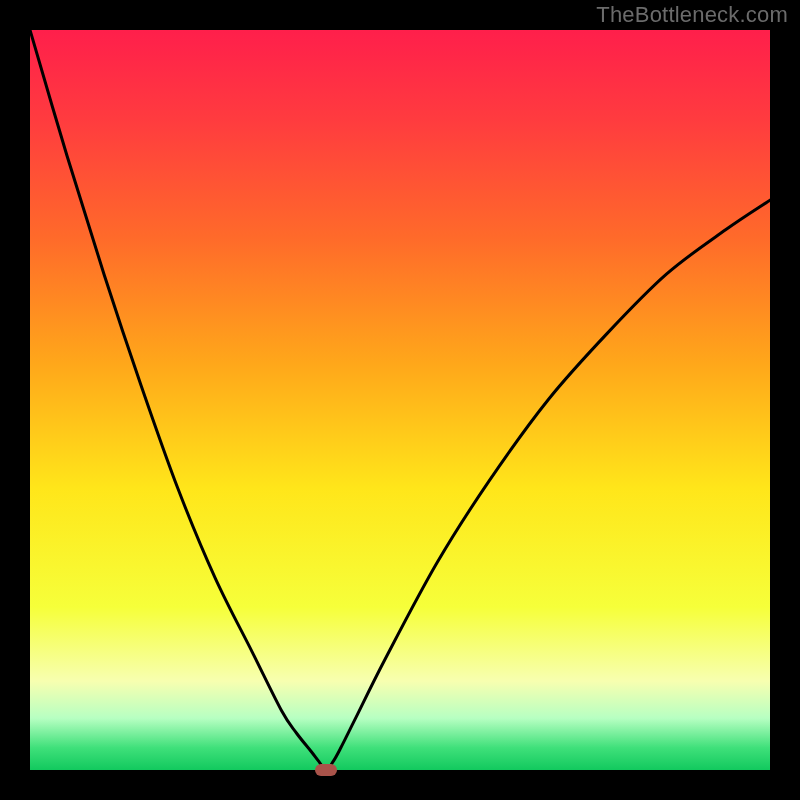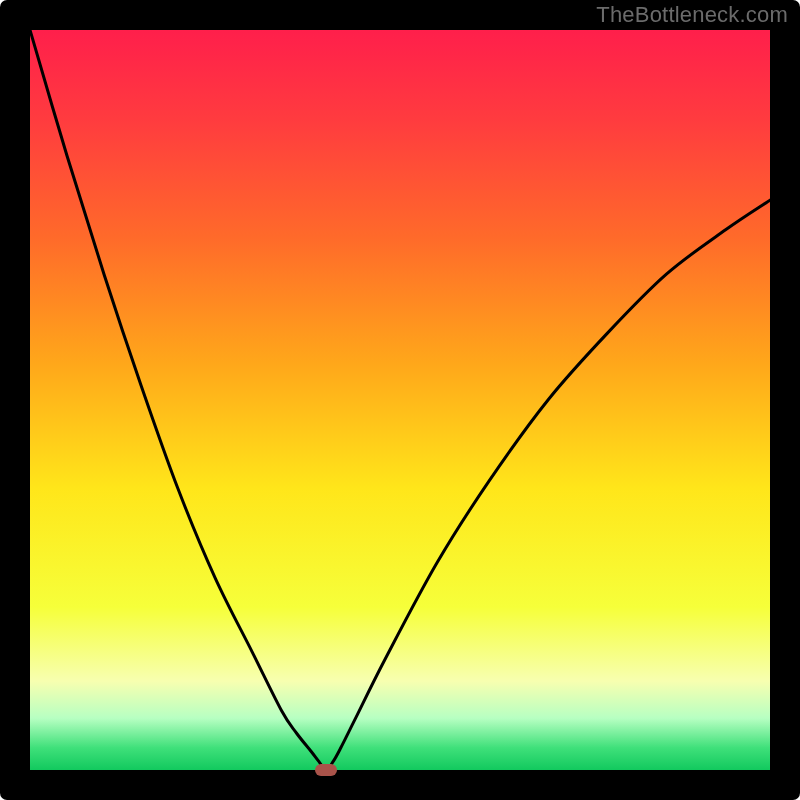--- a/index.html
+++ b/index.html
@@ -8,21 +8,20 @@
     width: 800px;
     height: 800px;
     overflow: hidden;
     font-family: Arial, Helvetica, sans-serif;
   }
   .frame {
     width: 800px;
     height: 800px;
     background: #000;
     position: relative;
-    border-radius: 7px;
   }
   .watermark {
     position: absolute;
     top: 2px;
     right: 12px;
     color: #6b6b6b;
     font-size: 22px;
     font-weight: 400;
     letter-spacing: 0.2px;
     z-index: 50;

